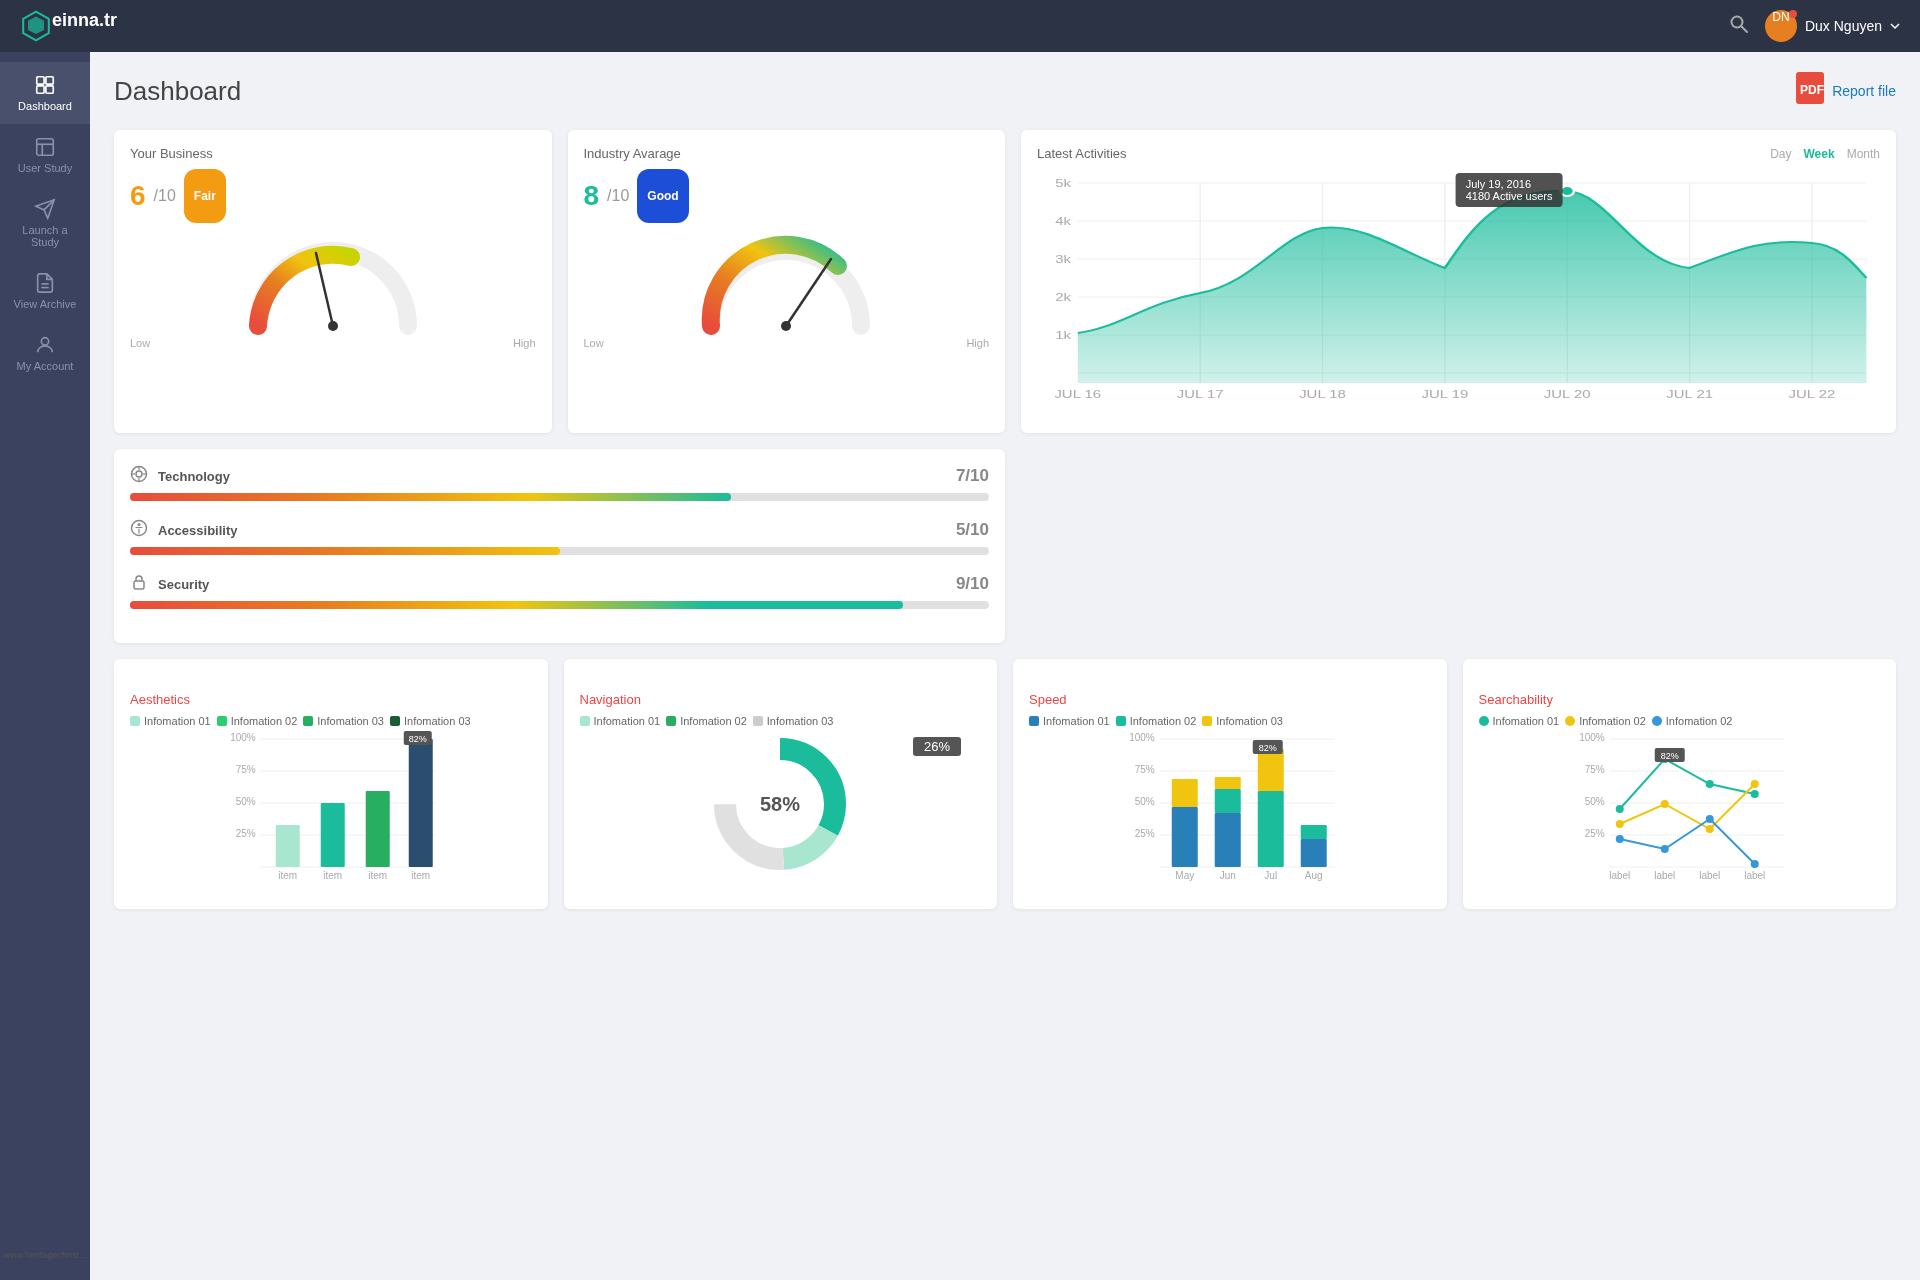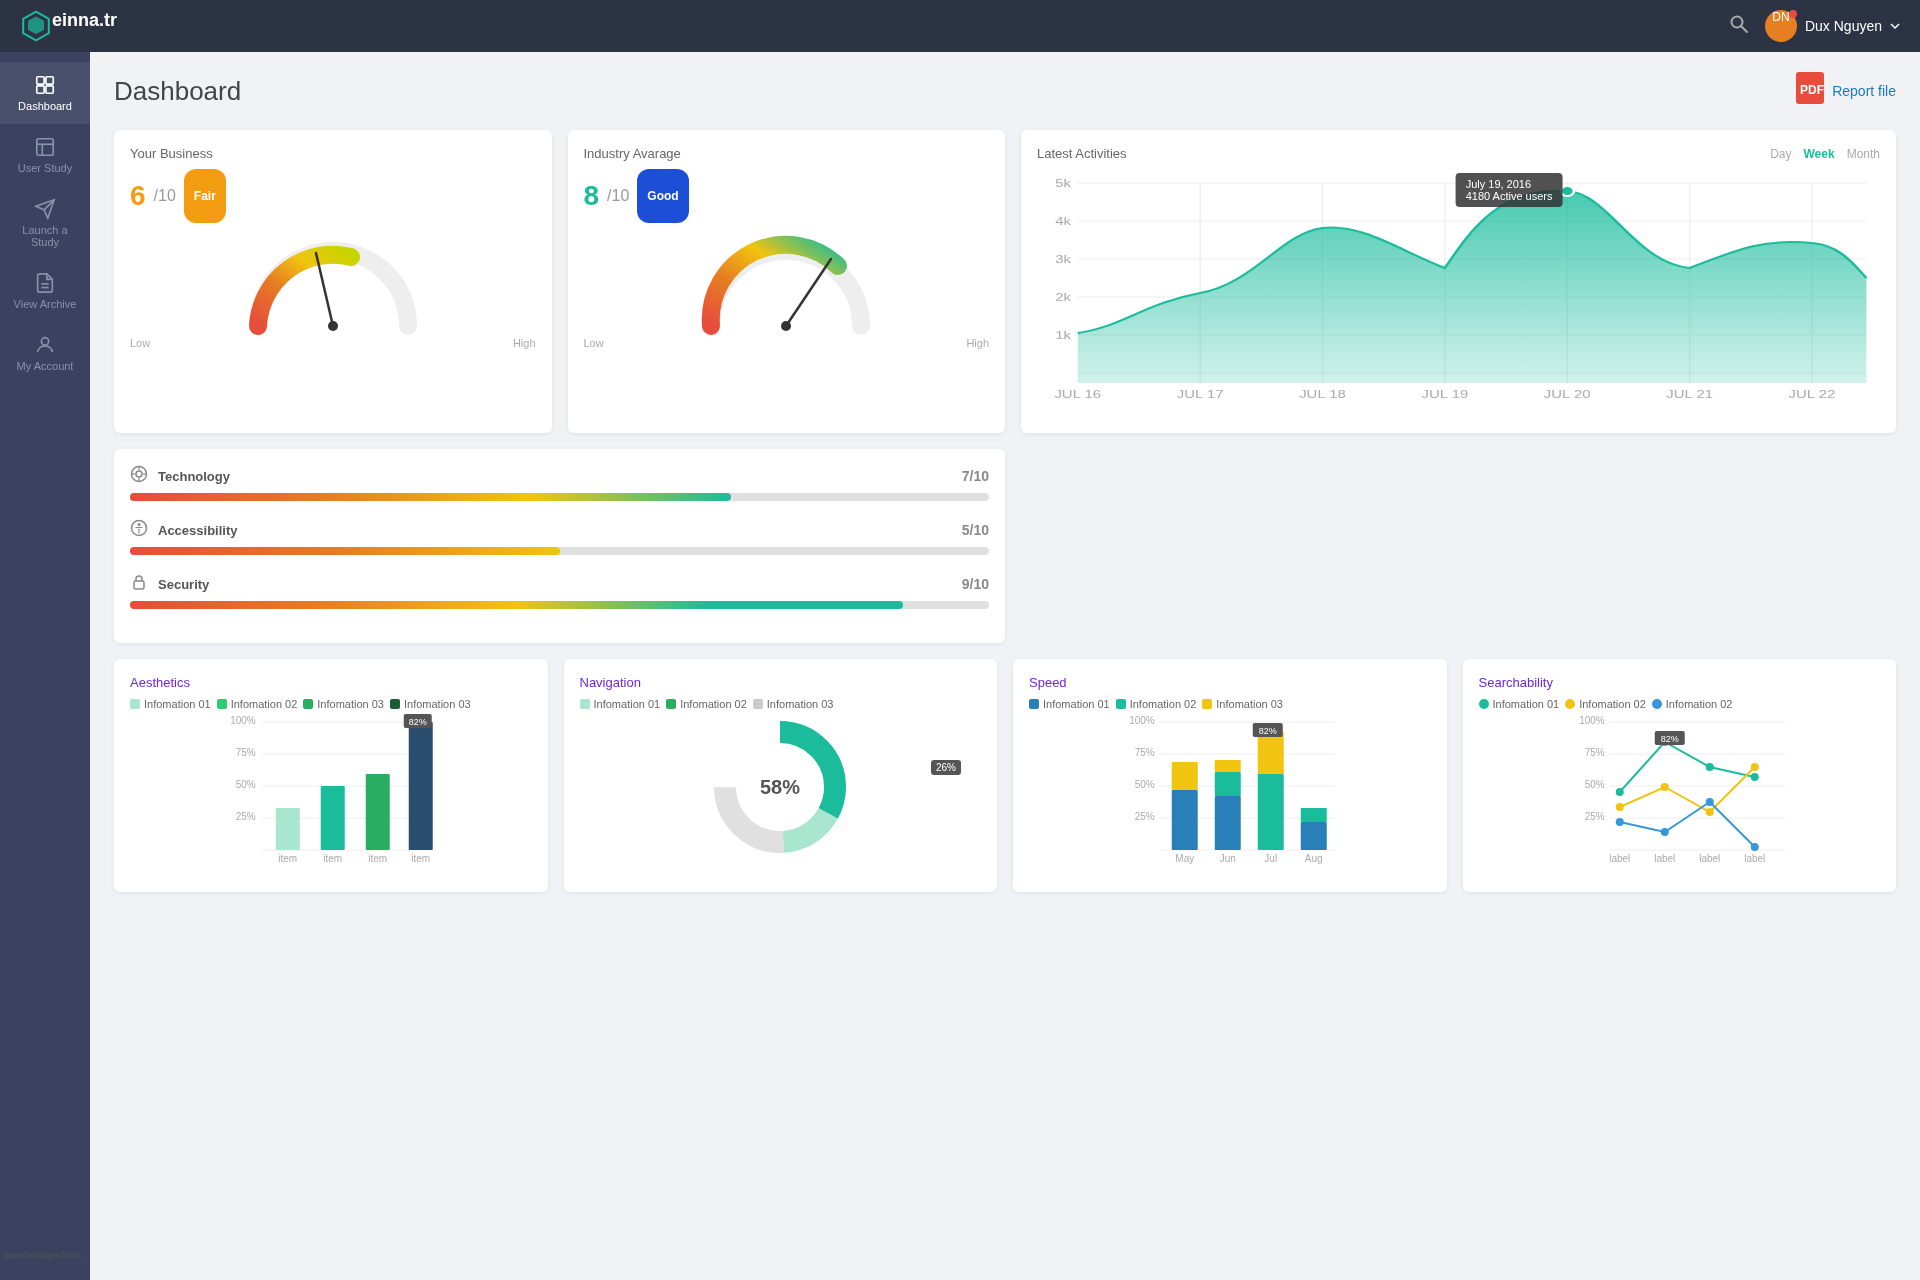--- a/index.html
+++ b/index.html
@@ -96,31 +96,31 @@
     
     .activity-header { display: flex; justify-content: space-between; align-items: center; margin-bottom: 12px; }
     .activity-title { font-size: 13px; color: #666; }
     .time-tabs { display: flex; gap: 12px; }
     .time-tab { font-size: 12px; color: #aaa; cursor: pointer; }
     .time-tab.active { color: #1abc9c; font-weight: 600; }
     .metric-row { margin-bottom: 18px; }
     .metric-header { display: flex; align-items: center; gap: 10px; margin-bottom: 6px; font-weight: bold; }
     .metric-icon { color: #666; font-size: 16px; }
     .metric-label { font-size: 13px; color: #555; flex: 1; }
-    .metric-score { font-size: 14px; color: #888; }
+    .metric-score { font-size: 17px; color: #888; }
     .progress-bar-bg { background: #e0e0e0; border-radius: 4px; height: 8px; position: relative; }
     .progress-bar-fill { height: 8px; border-radius: 4px; }
     .progress-gradient-tech { background: linear-gradient(to right, #e74c3c, #e67e22, #f1c40f, #1abc9c); width: 70%; }
     .progress-gradient-access { background: linear-gradient(to right, #e74c3c, #e67e22, #f1c40f); width: 50%; }
     .progress-gradient-sec { background: linear-gradient(to right, #e74c3c, #e67e22, #f1c40f, #1abc9c, #1abc9c); width: 90%; }
 
     
     .bottom-row { display: grid; grid-template-columns: 1fr 1fr 1fr 1fr; gap: 16px; }
 
-    .chart-title { font-size: 13px; color: #6d28d9; margin-bottom: 8px; }
+    .chart-title { font-size: 13px; color: #ef4444; margin-bottom: 8px; margin-top: 17px; }
     .legend { display: flex; flex-wrap: wrap; gap: 6px 6px; margin-bottom: 2px; font-size: 11px; color: #666; }
     .legend-item { display: flex; align-items: center; gap: 4px; }
     .legend-dot { width: 10px; height: 10px; border-radius: 2px; }
     .legend-circle { width: 10px; height: 10px; border-radius: 50%; }
   </style>
 </head>
 <body>
 
 <div class="topbar">
   <div class="logo-area">
@@ -472,21 +472,21 @@
           <svg width="150" height="150" viewBox="0 0 150 150">
 
             <circle cx="75" cy="75" r="55" fill="none" stroke="#1abc9c" stroke-width="22" stroke-dasharray="200.15 344.88" stroke-dashoffset="86.2" transform="rotate(-90 75 75)"></circle>
 
             <circle cx="75" cy="75" r="55" fill="none" stroke="#a8e6cf" stroke-width="22" stroke-dasharray="55.1 344.88" stroke-dashoffset="-113.95" transform="rotate(-90 75 75)"></circle>
 
             <circle cx="75" cy="75" r="55" fill="none" stroke="#e0e0e0" stroke-width="22" stroke-dasharray="89.47 344.88" stroke-dashoffset="-169.05" transform="rotate(-90 75 75)"></circle>
             <text x="75" y="82" text-anchor="middle" font-size="20" font-weight="600" fill="#555">58%</text>
           </svg>
 
-          <div style="position:absolute;top:8px;right:20px;background:#555;color:white;font-size:10px;padding:2px 5px;border-radius:3px;margin-top:40px;">26%</div>
+          <div style="position:absolute;top:8px;right:20px;background:#555;color:white;font-size:13px;padding:2px 11px;border-radius:3px;">26%</div>
         </div>
       </div>
 
       <div class="card">
         <div class="chart-title">Speed</div>
         <div class="legend">
           <div class="legend-item">
               <div class="legend-dot" style="background:#2980b9;"></div>
               <span>Infomation 01</span>
             </div>

